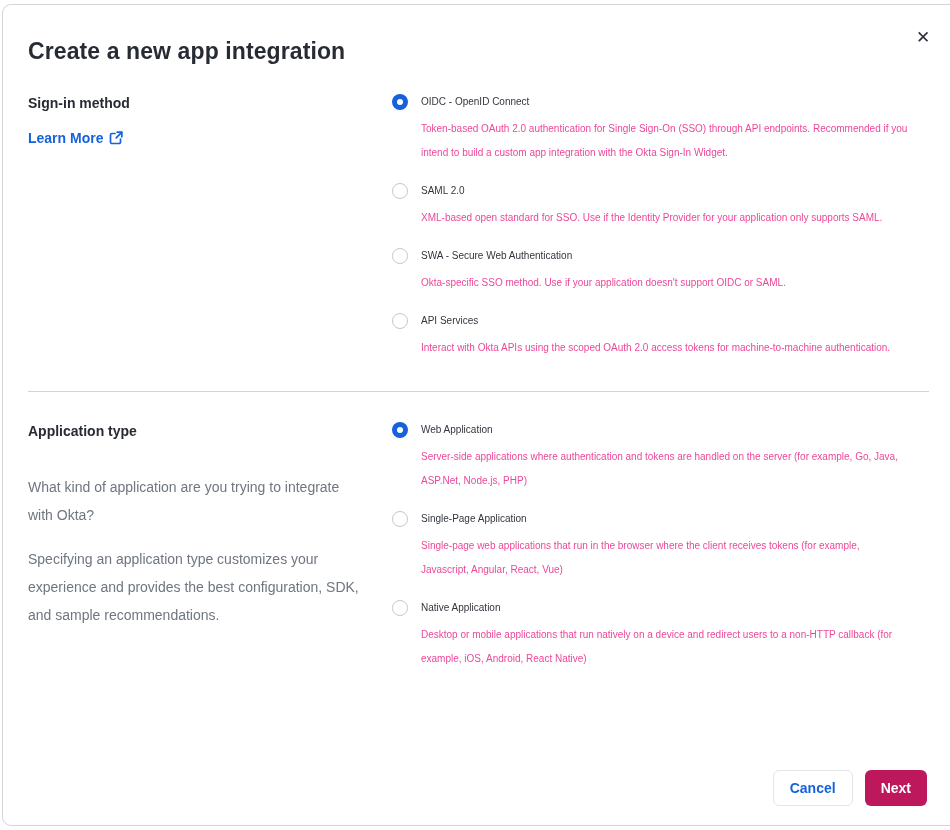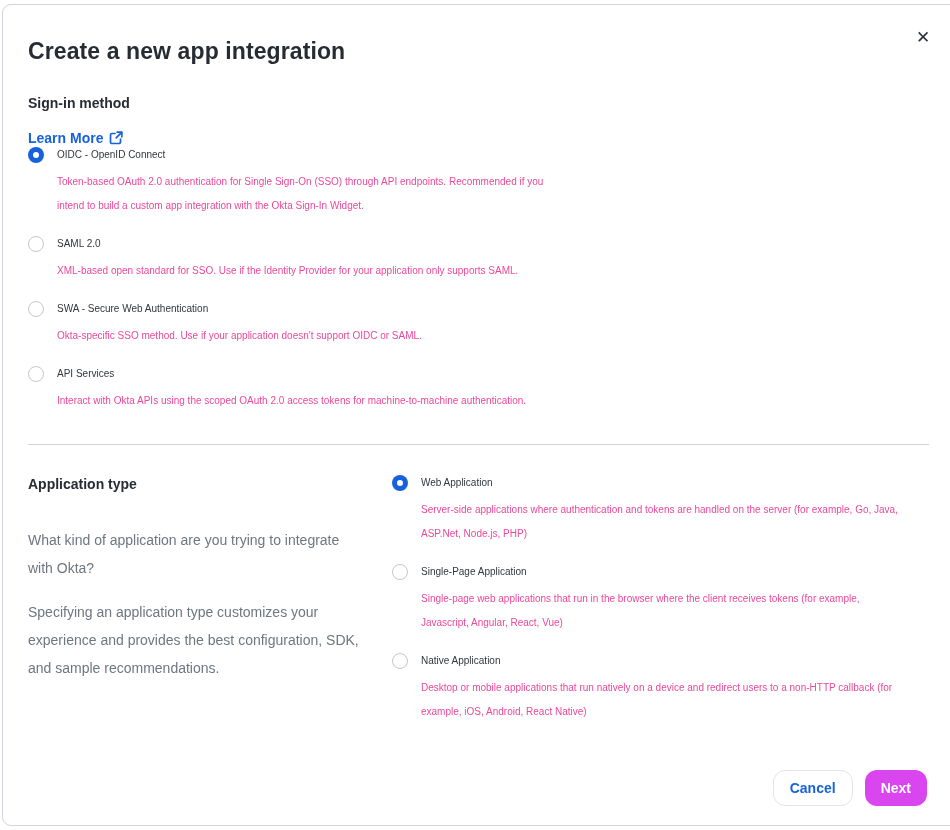--- a/index.html
+++ b/index.html
@@ -36,21 +36,21 @@
     font-size: 23px;
     font-weight: 700;
     color: #272b33;
     line-height: 30px;
     letter-spacing: 0.1px;
   }
   .section {
     display: flex;
     align-items: flex-start;
   }
-  .section-1 { margin-top: 28px; flex-direction: column; }
+  .section-1 { margin-top: 28px; }
   .section-left {
     width: 364px;
     flex-shrink: 0;
     padding-right: 24px;
   }
   .section-label {
     font-size: 14px;
     font-weight: 700;
     color: #272b33;
     line-height: 16px;
@@ -131,36 +131,36 @@
     left: 25px;
     bottom: 19px;
     width: 899px;
     display: flex;
     justify-content: flex-end;
     align-items: center;
     gap: 12px;
   }
   .btn {
     height: 36px;
-    border-radius: 12px;
+    border-radius: 6px;
     font-family: "Liberation Sans", sans-serif;
     font-size: 14px;
     font-weight: 700;
     cursor: pointer;
     padding: 0 16px;
     display: flex; align-items: center; justify-content: center;
   }
   .btn-cancel {
     background: #ffffff;
     color: #1662dd;
     border: 1px solid #e3e4e8;
     min-width: 72px;
   }
   .btn-next {
-    background: #d946ef;
+    background: #be185d;
     color: #ffffff;
     border: none;
     min-width: 57px;
   }
   .ext-icon svg { display: block; }
 </style>
 </head>
 <body>
 
 <div class="dialog">

